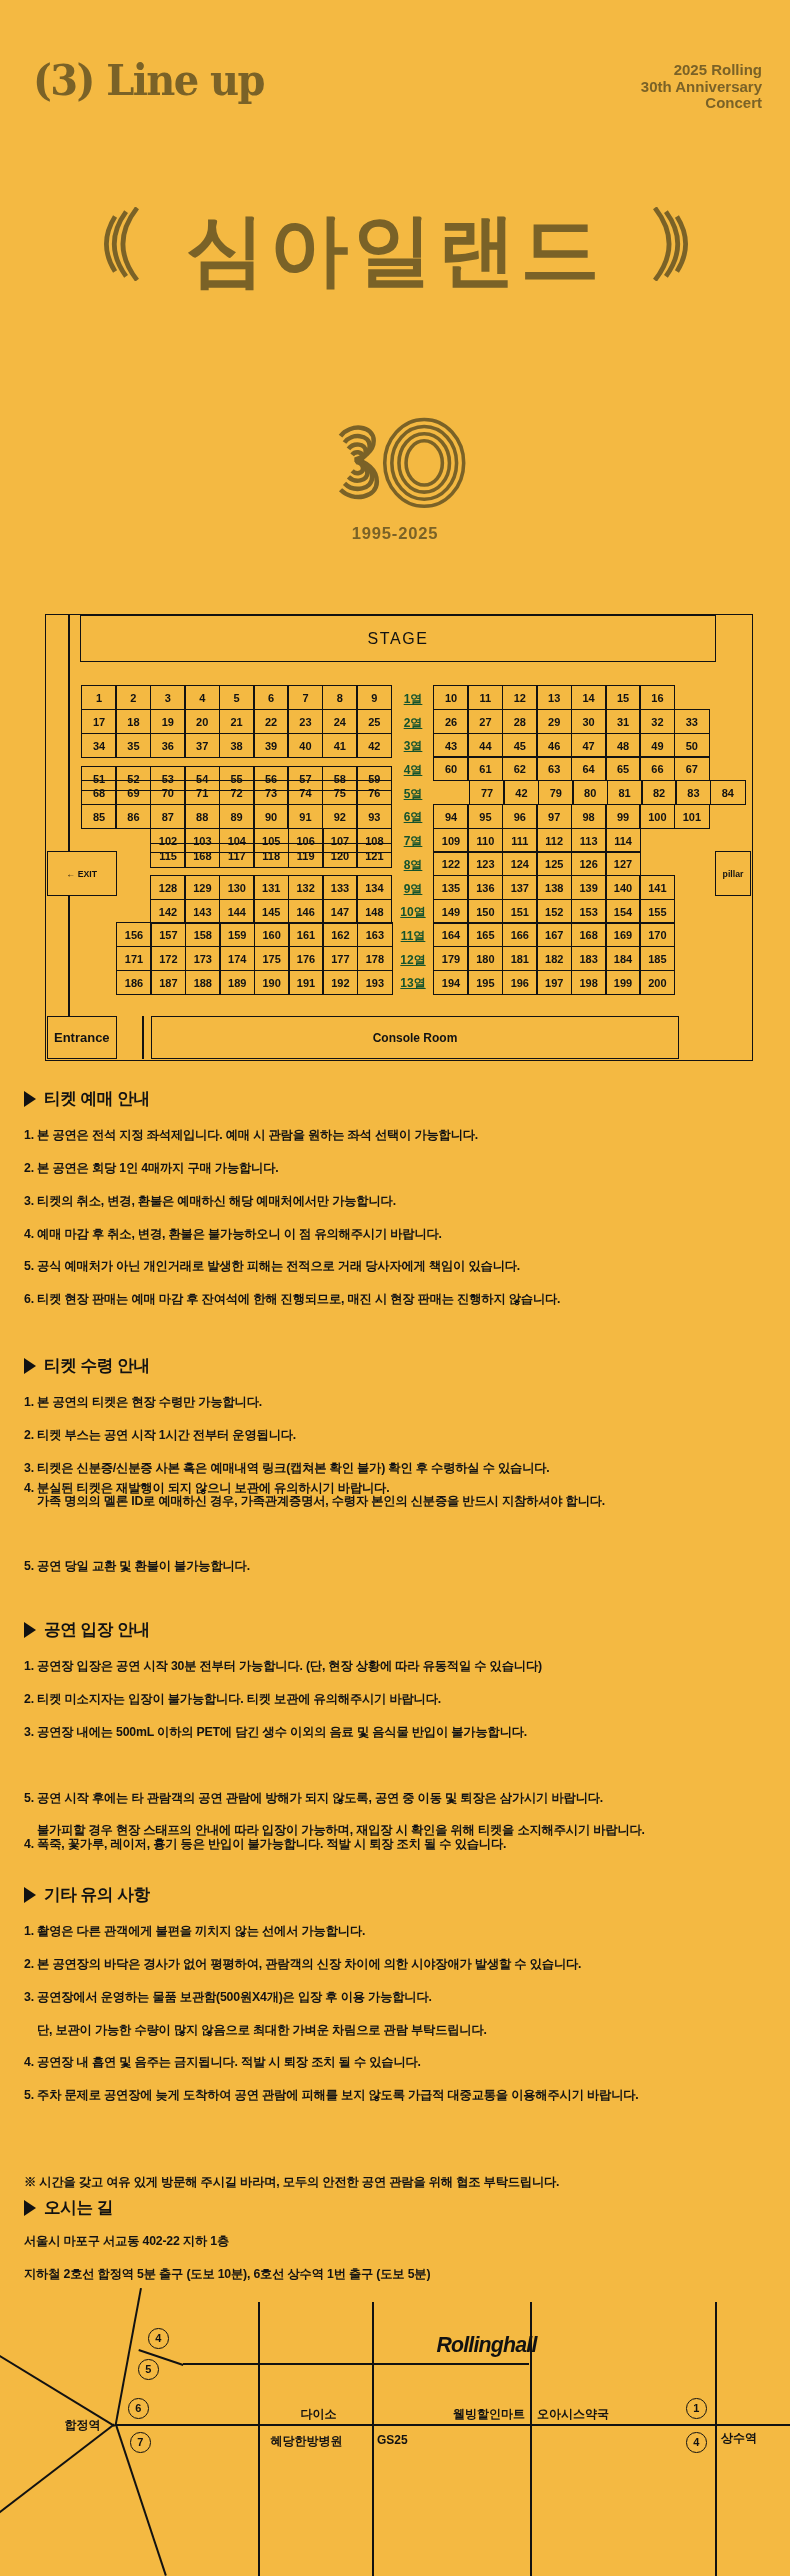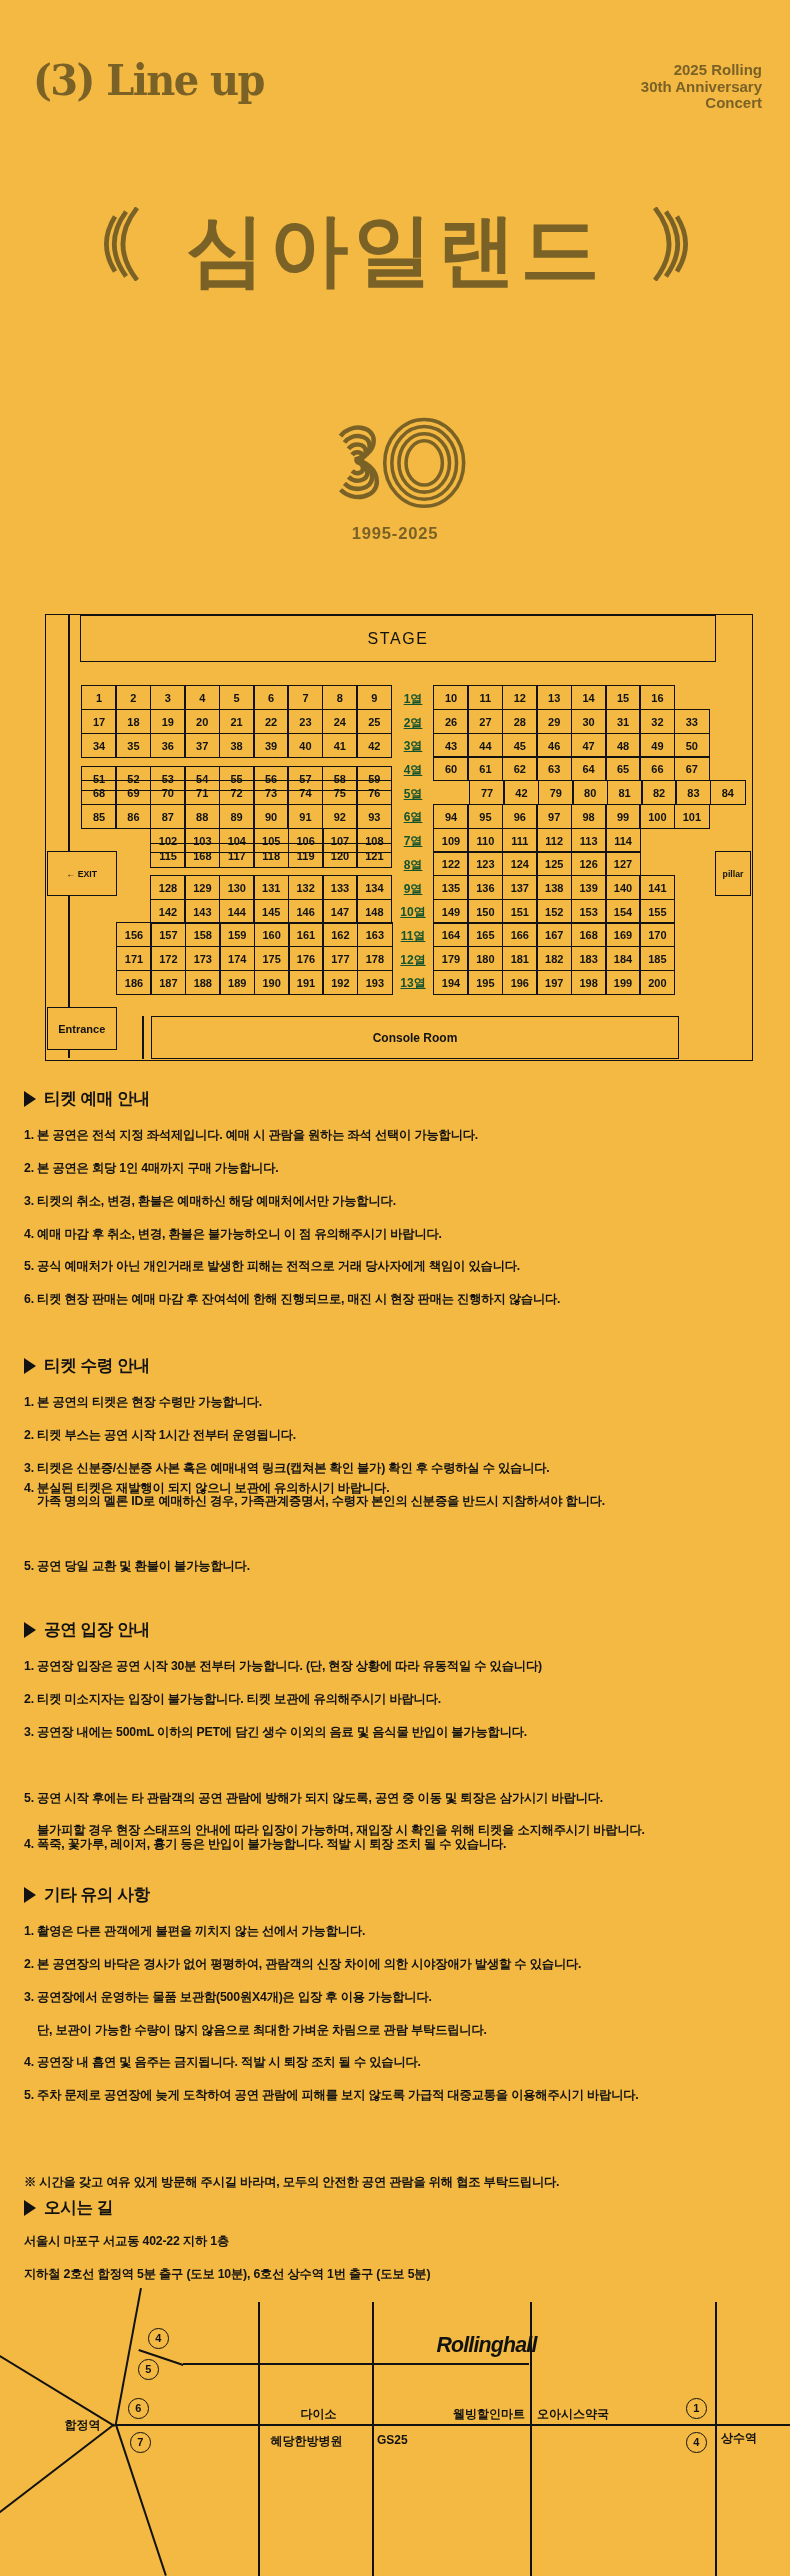--- a/index.html
+++ b/index.html
@@ -46,21 +46,21 @@
     display:flex; align-items:center; justify-content:center;
     font-size:16px; font-weight:400; letter-spacing:1.6px;
   }
   .wall-line{position:absolute; left:22px; top:0; width:1.6px; height:443px; background:#121212;}
   .side-box{
     position:absolute; background:#F4B942; border:1.6px solid #121212; box-sizing:border-box;
     display:flex; align-items:center; justify-content:center; font-weight:700;
   }
   .exit-box{left:0.8px; top:236px; width:70px; height:45px; font-size:8.7px;}
   .pillar-box{left:669px; top:236px; width:36px; height:45px; font-size:8.7px;}
-  .entrance-box{left:0.8px; top:392px; width:70px; height:43px; font-size:11px;}
+  .entrance-box{left:0.8px; top:401px; width:70px; height:43px; font-size:13px;}
   .console-box{left:105px; top:401px; width:528px; height:43px; font-size:12px;}
   .console-divider{position:absolute; left:96px; top:401px; width:1.6px; height:43px; background:#121212;}
   .seat-row{position:absolute; display:flex;}
   .seat-cell{
     width:36px; height:25px; border:1.6px solid #121212; box-sizing:border-box;
     display:flex; align-items:center; justify-content:center;
     font-size:11px; font-weight:700; margin-left:-1.6px;
   }
   .seat-cell:first-child{margin-left:0;}
   .row-label{

